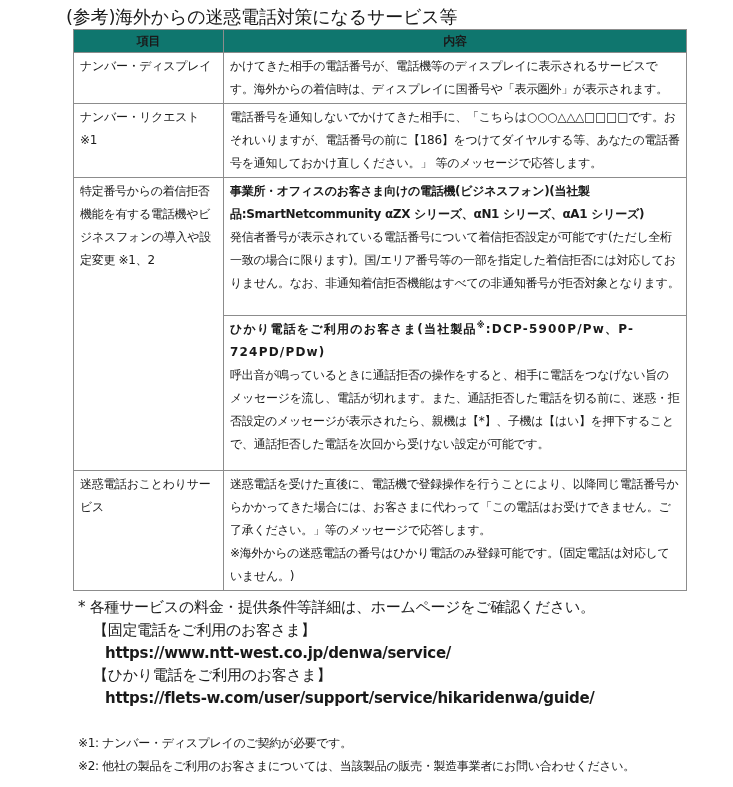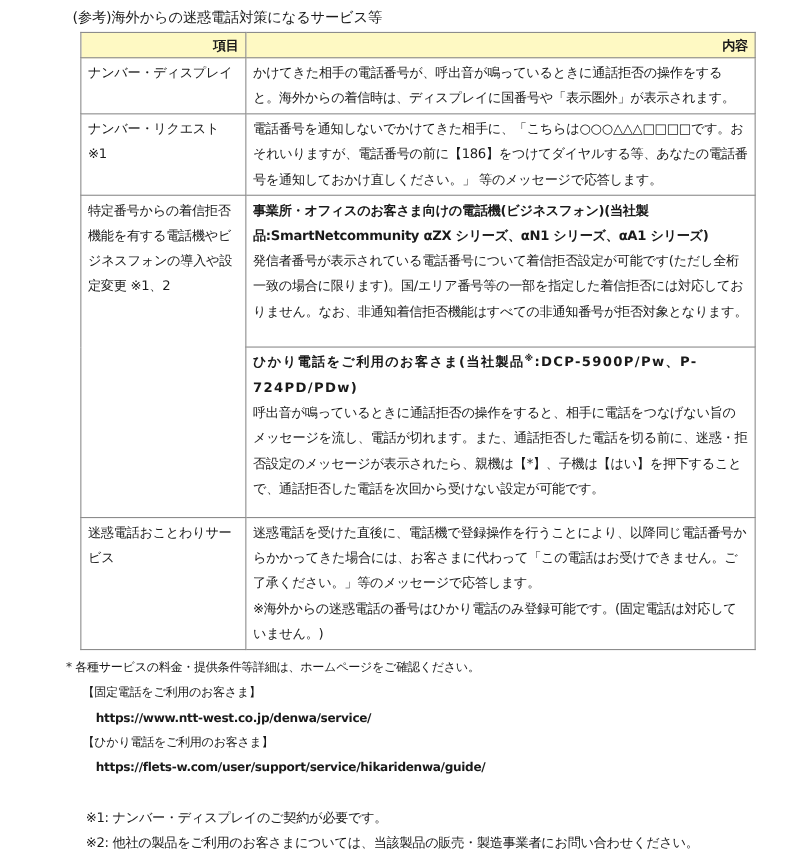--- a/index.html
+++ b/index.html
@@ -3,44 +3,44 @@
 <meta charset="utf-8">
 <style>
   html, body { margin: 0; padding: 0; background: #ffffff; }
   body {
     width: 733px; height: 787px; position: relative; overflow: hidden;
     font-family: "DejaVu Sans", "Liberation Sans", sans-serif;
     color: #1a1a1a; font-size: 12px;
   }
   .title {
     position: absolute; left: 66px; top: 8px;
-    font-size: 13px; line-height: 18px; letter-spacing: -0.2px;
+    font-size: 18px; line-height: 18px; letter-spacing: -0.2px;
   }
   table.svc {
     position: absolute; left: 73px; top: 29px;
     width: 613px; border-collapse: collapse; table-layout: fixed;
   }
   table.svc th, table.svc td {
     border: 1px solid #8c8c8c; vertical-align: top;
     padding: 2px 6px 2px 6px; line-height: 23px;
     font-size: 12px; letter-spacing: -0.3px;
   }
   table.svc th {
-    background: #fef9c3; font-weight: bold; text-align: right;
+    background: #0f766e; font-weight: bold; text-align: center;
     padding: 0 6px; height: 22px; line-height: 22px;
   }
   col.c1 { width: 150px; }
   col.c2 { width: 463px; }
   .bold { font-weight: bold; }
   .r-nd td { height: 40px; margin-left: 12px; }
   .r-nr td { height: 63px; }
   .r-biz td.content { height: 133px; }
   .r-home td.content { height: 150px; }
   .r-mw td { height: 110px; }
-  .footer { position: absolute; left: 60px; font-size: 11px; letter-spacing: -0.3px; line-height: 16px; }
+  .footer { position: absolute; left: 78px; font-size: 15px; letter-spacing: -0.3px; line-height: 16px; }
   .footer .indent1 { padding-left: 15px; }
   .footer .indent2 { padding-left: 27px; font-weight: bold; }
   .note { position: absolute; left: 78px; font-size: 12px; letter-spacing: -0.3px; line-height: 16px; }
   sup.mark { font-size: 8px; vertical-align: super; line-height: 0; }
 </style>
 </head>
 <body>
 
 <div class="title">(参考)海外からの迷惑電話対策になるサービス等</div>
 
@@ -51,21 +51,21 @@
     </colgroup>
   <thead>
     <tr>
       <th>項目</th>
       <th>内容</th>
     </tr>
   </thead>
   <tbody>
     <tr class="r-nd">
       <td>ナンバー・ディスプレイ</td>
-      <td class="content">かけてきた相手の電話番号が、呼出音が鳴っているときに通話拒否の操作をすると。海外からの着信時は、ディスプレイに国番号や「表示圏外」が表示されます。</td>
+      <td class="content">かけてきた相手の電話番号が、電話機等のディスプレイに表示されるサービスです。海外からの着信時は、ディスプレイに国番号や「表示圏外」が表示されます。</td>
     </tr>
     <tr class="r-nr">
       <td>ナンバー・リクエスト ※1</td>
       <td class="content">電話番号を通知しないでかけてきた相手に、「こちらは○○○△△△□□□□です。おそれいりますが、電話番号の前に【186】をつけてダイヤルする等、あなたの電話番号を通知しておかけ直しください。」 等のメッセージで応答します。</td>
     </tr>
     <tr class="r-biz">
       <td rowspan="2">特定番号からの着信拒否機能を有する電話機やビジネスフォンの導入や設定変更 ※1、2</td>
       <td class="content">
         <div class="bold">事業所・オフィスのお客さま向けの電話機(ビジネスフォン)(当社製品:SmartNetcommunity αZX シリーズ、αN1 シリーズ、αA1 シリーズ)</div>
         <div>発信者番号が表示されている電話番号について着信拒否設定が可能です(ただし全桁一致の場合に限ります)。国/エリア番号等の一部を指定した着信拒否には対応しておりません。なお、非通知着信拒否機能はすべての非通知番号が拒否対象となります。</div>

